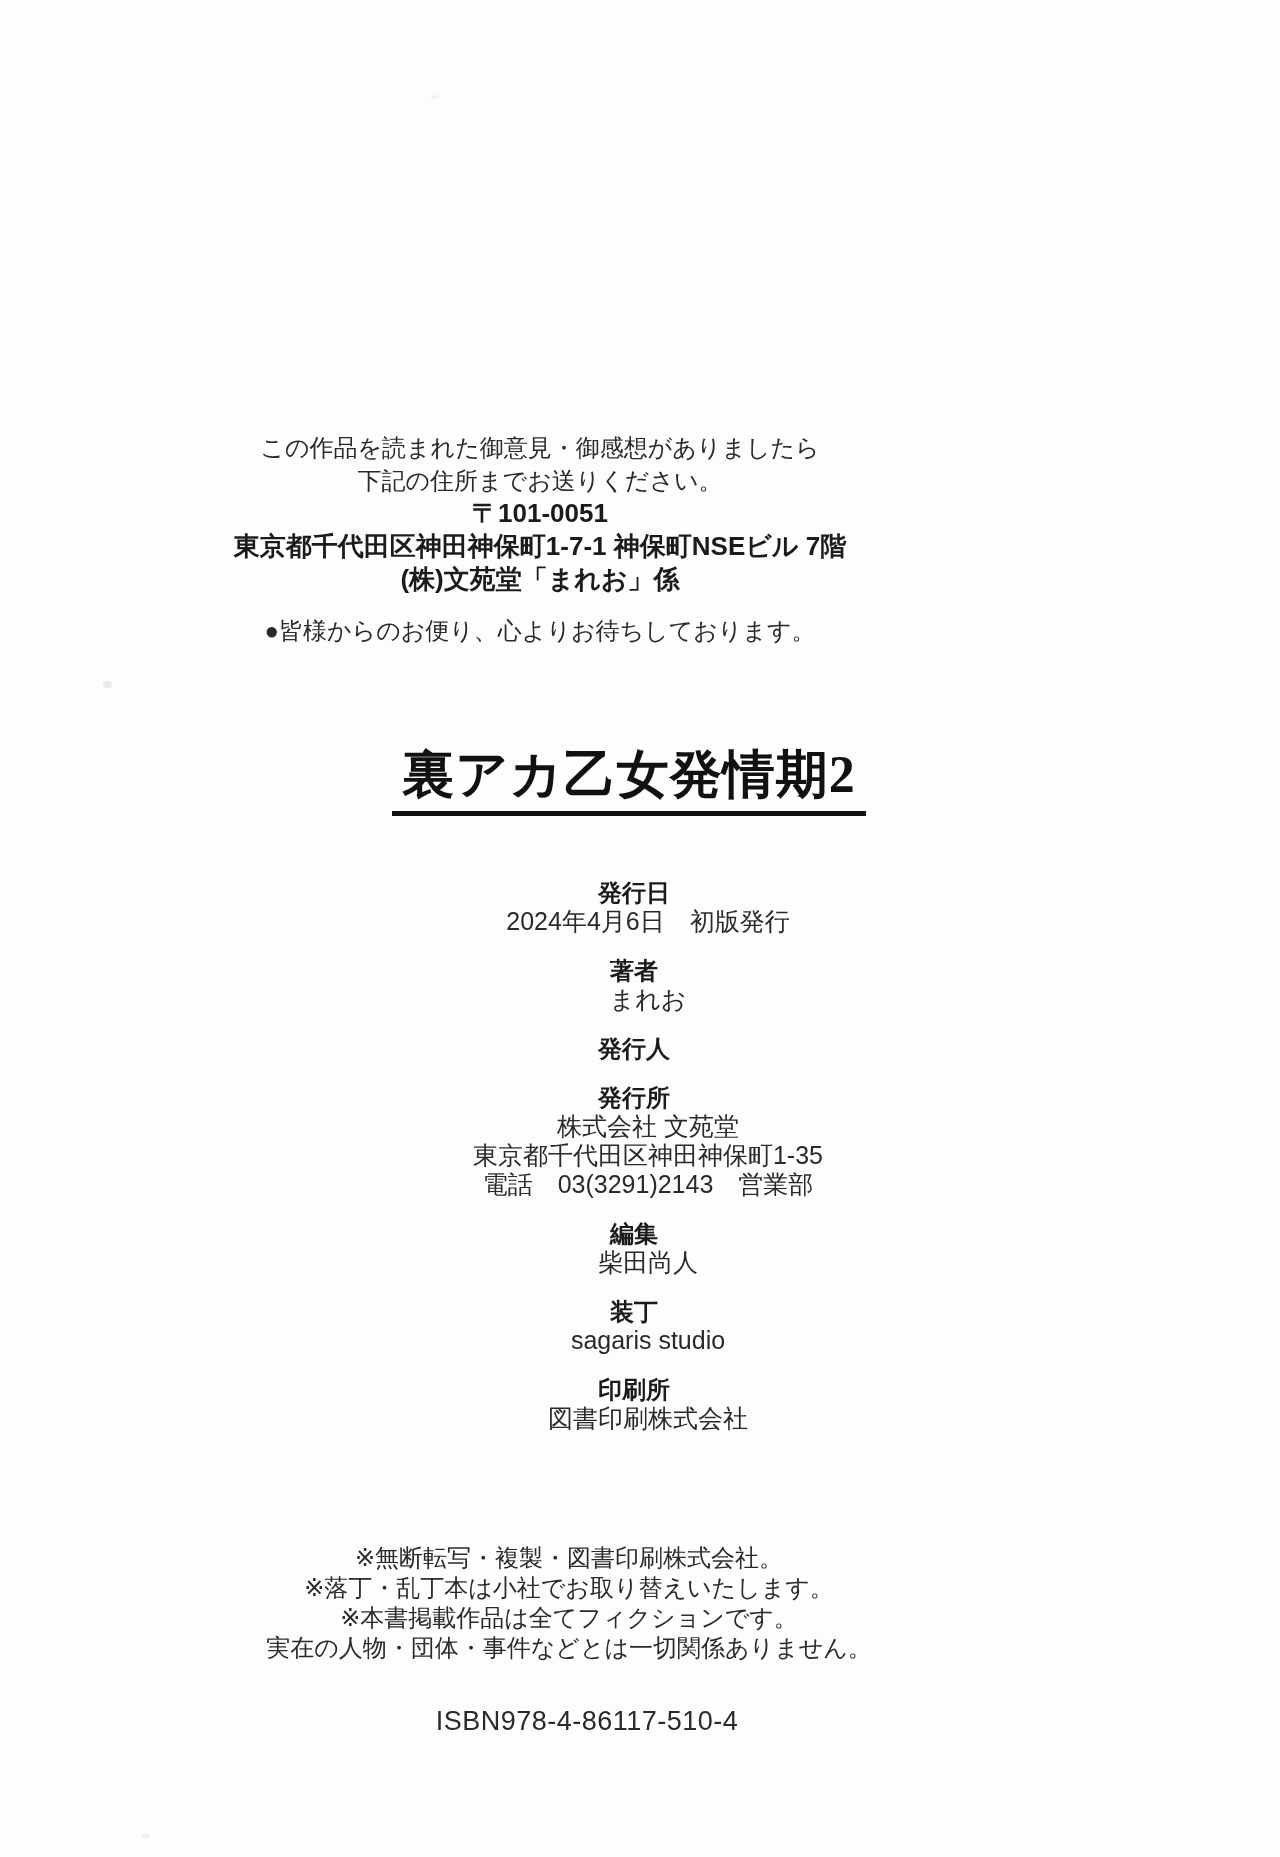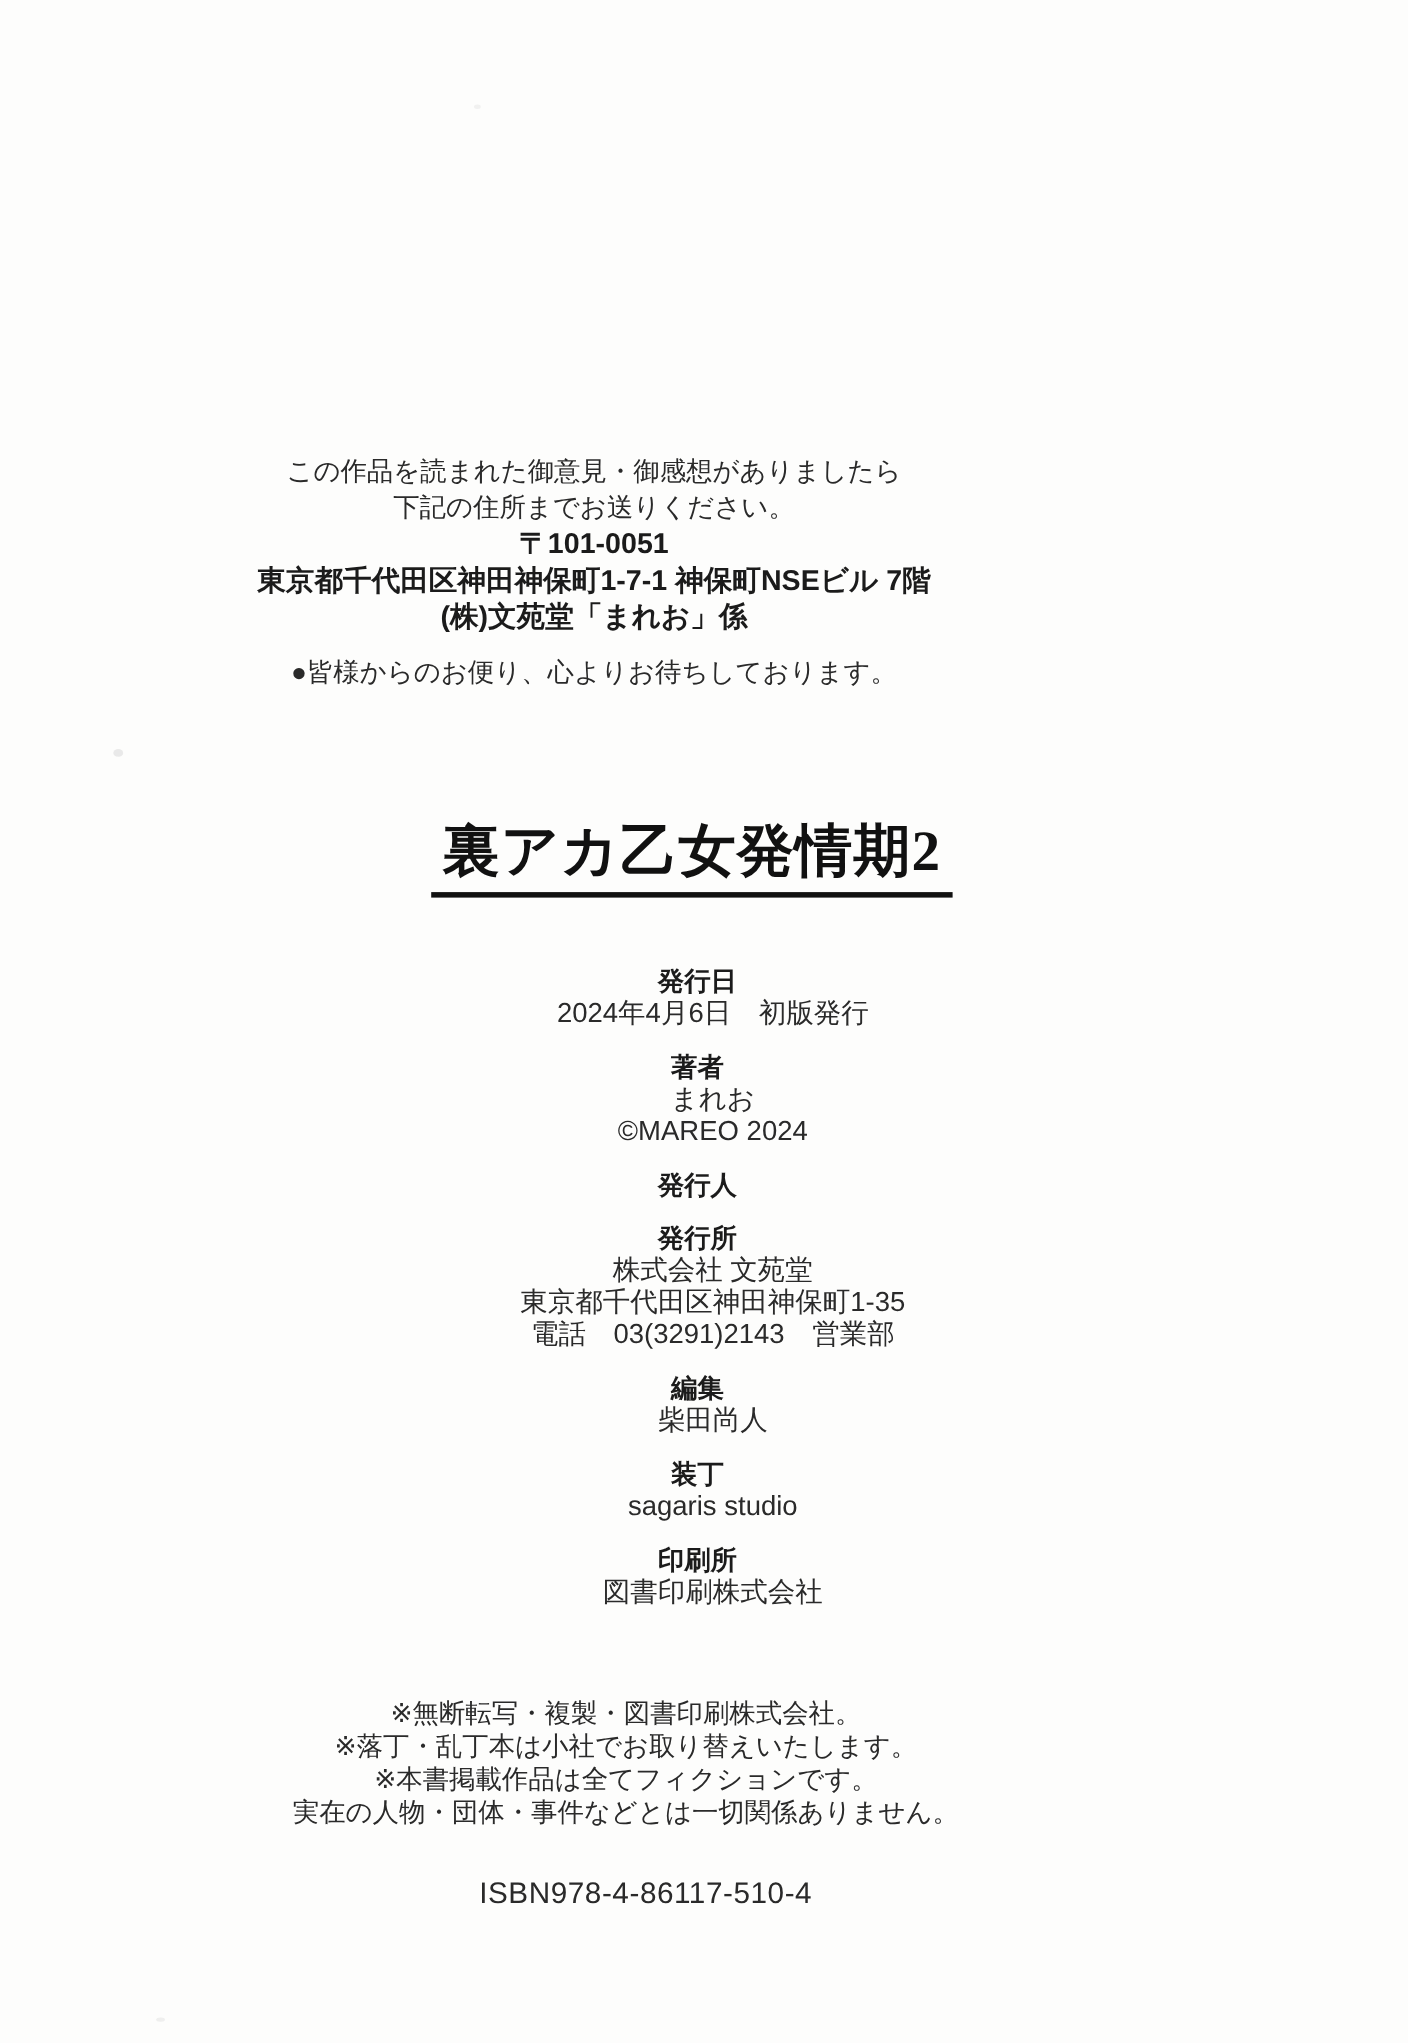--- a/index.html
+++ b/index.html
@@ -5,21 +5,21 @@
   html,body{margin:0;padding:0;}
   body{
     width:1280px;height:1857px;position:relative;
     background:#fdfdfc;
     font-family:"Liberation Sans","DejaVu Sans",sans-serif;
     color:#222;
     overflow:hidden;
   }
   .abs{position:absolute;}
   
-  .feedback{top:412px;left:0;width:1080px;text-align:center;font-size:24px;line-height:33px;color:#2a2a2a;}
+  .feedback{top:431px;left:0;width:1080px;text-align:center;font-size:24px;line-height:33px;color:#2a2a2a;}
   .feedback .bold{font-weight:700;font-size:26px;color:#1b1b1b;}
   .feedback .note{margin-top:18px;}
   
   .title-wrap{top:744px;left:0;width:1258px;text-align:center;}
   .book-title{
     display:inline-block;
     font-family:"Liberation Serif","DejaVu Serif",serif;
     font-weight:900;font-size:52px;line-height:1.18;color:#111;
     letter-spacing:1px;
     border-bottom:5px solid #111;
@@ -57,21 +57,20 @@
 </div>
 
 <div class="abs colophon">
   <div class="col-group">
     <div class="col-label">発行日</div>
     <div class="col-line">2024年4月6日　初版発行</div>
   </div>
   <div class="col-group">
     <div class="col-label">著者</div>
     <div class="col-line">まれお</div>
-    <div class="col-line">©MAREO 2024</div>
   </div>
   <div class="col-group">
     <div class="col-label">発行人</div>
   </div>
   <div class="col-group">
     <div class="col-label">発行所</div>
     <div class="col-line">株式会社 文苑堂</div>
     <div class="col-line">東京都千代田区神田神保町1-35</div>
     <div class="col-line">電話　03(3291)2143　営業部</div>
   </div>

